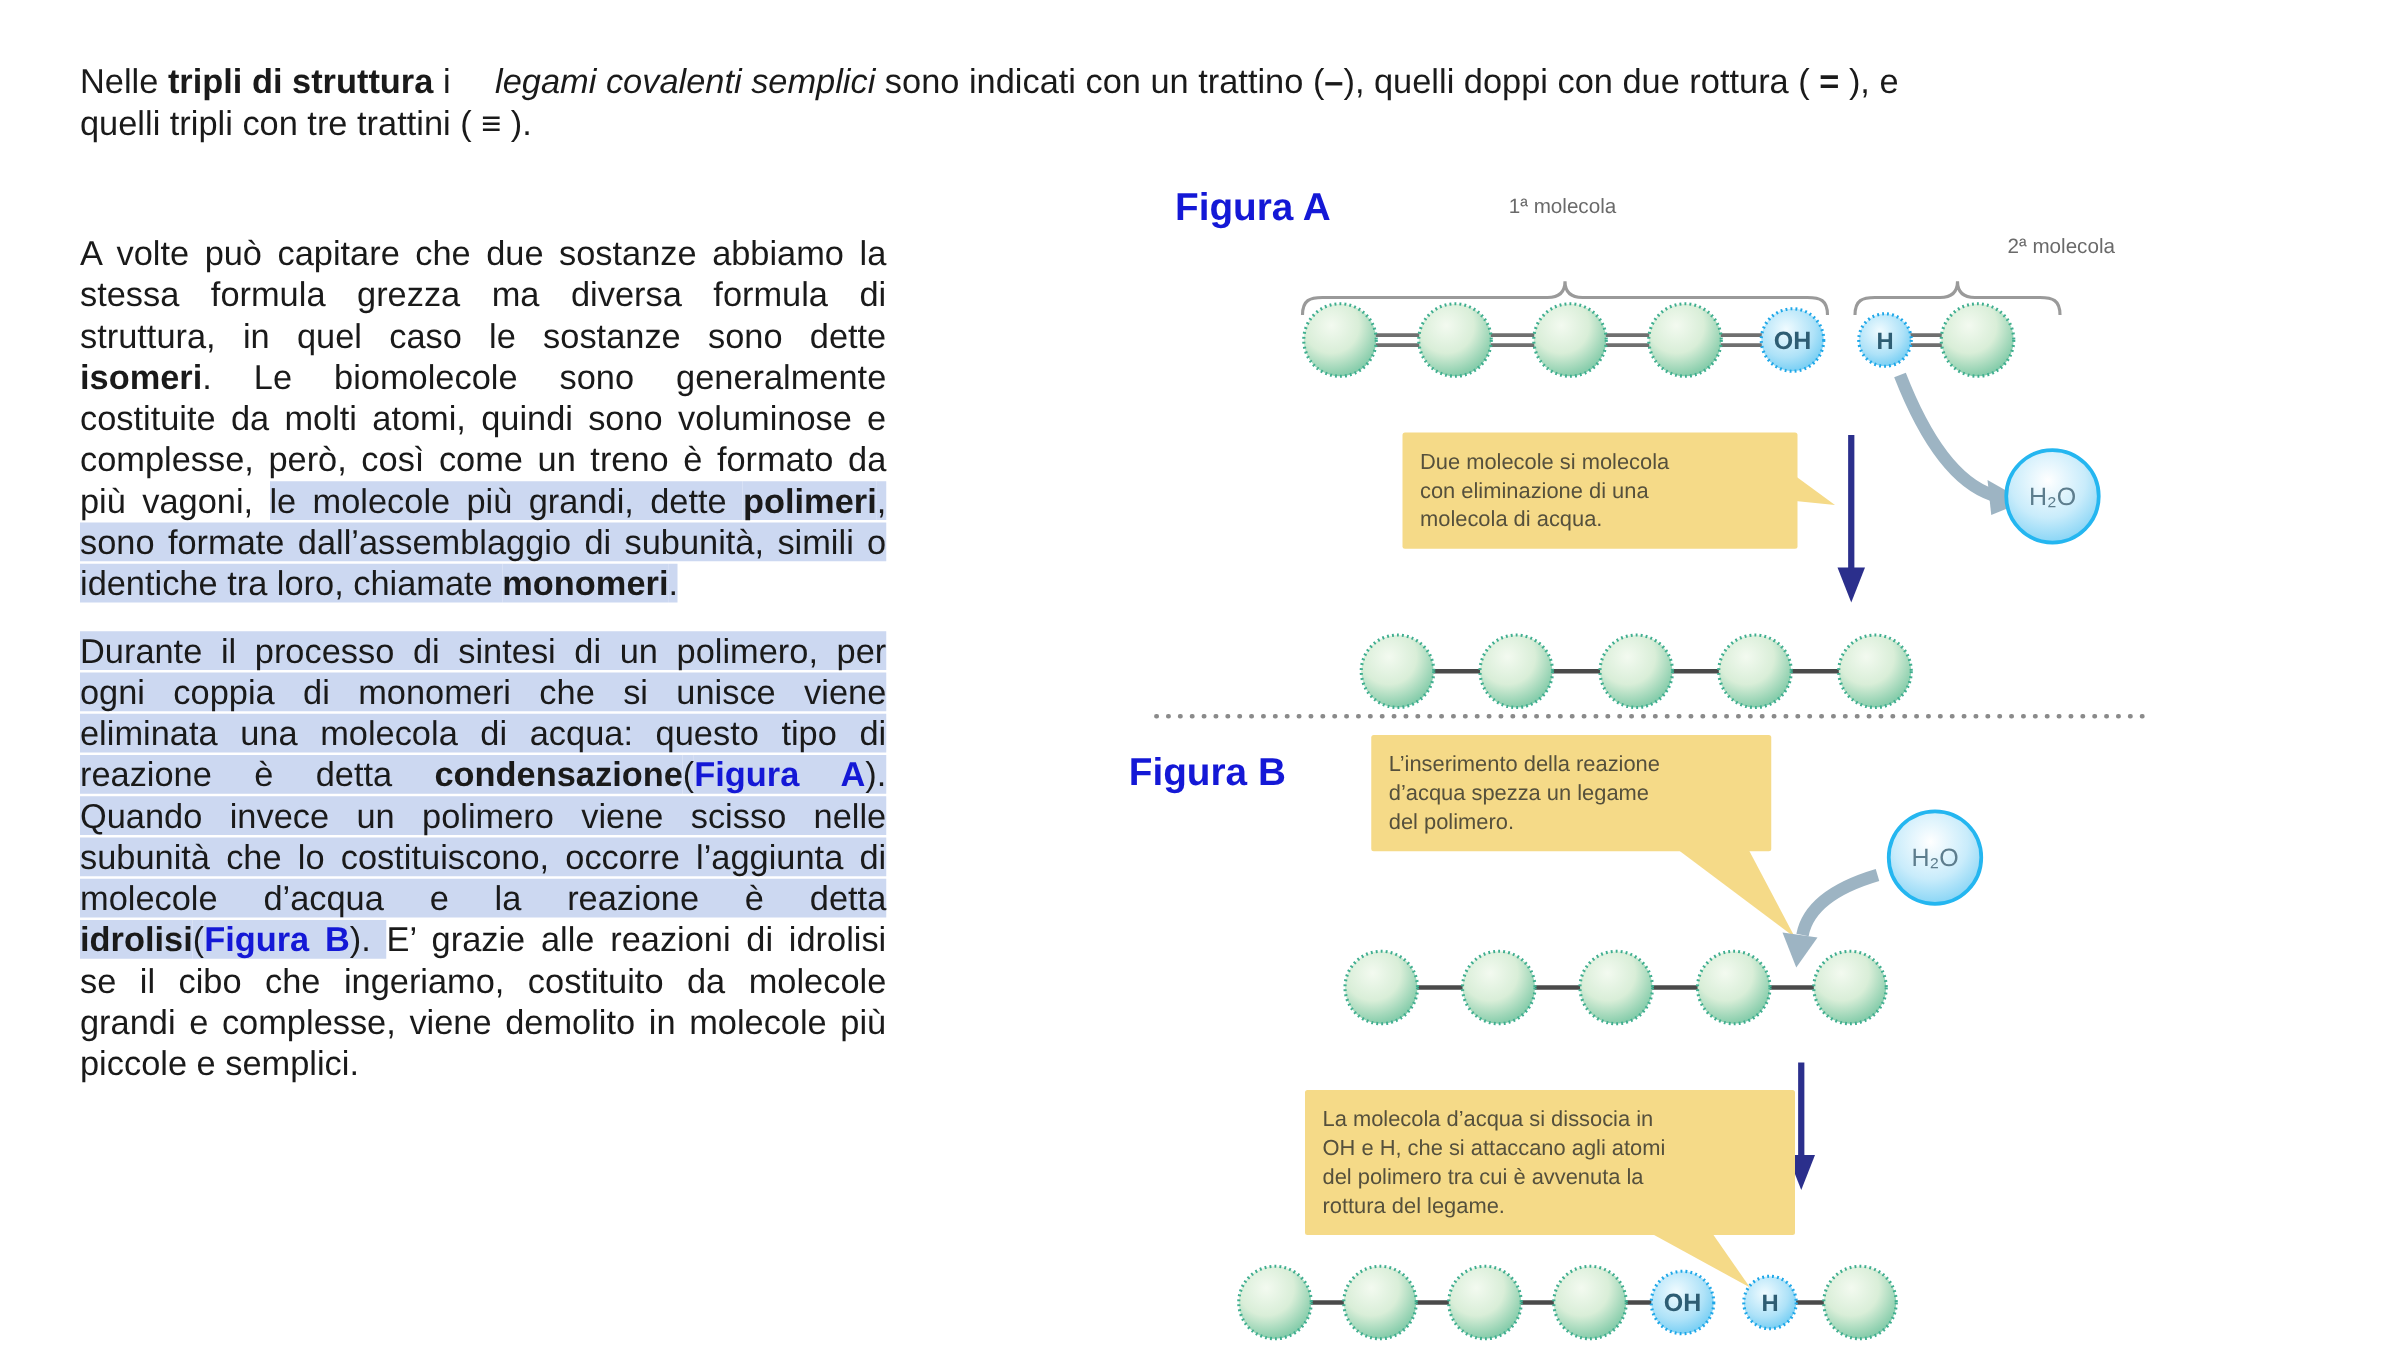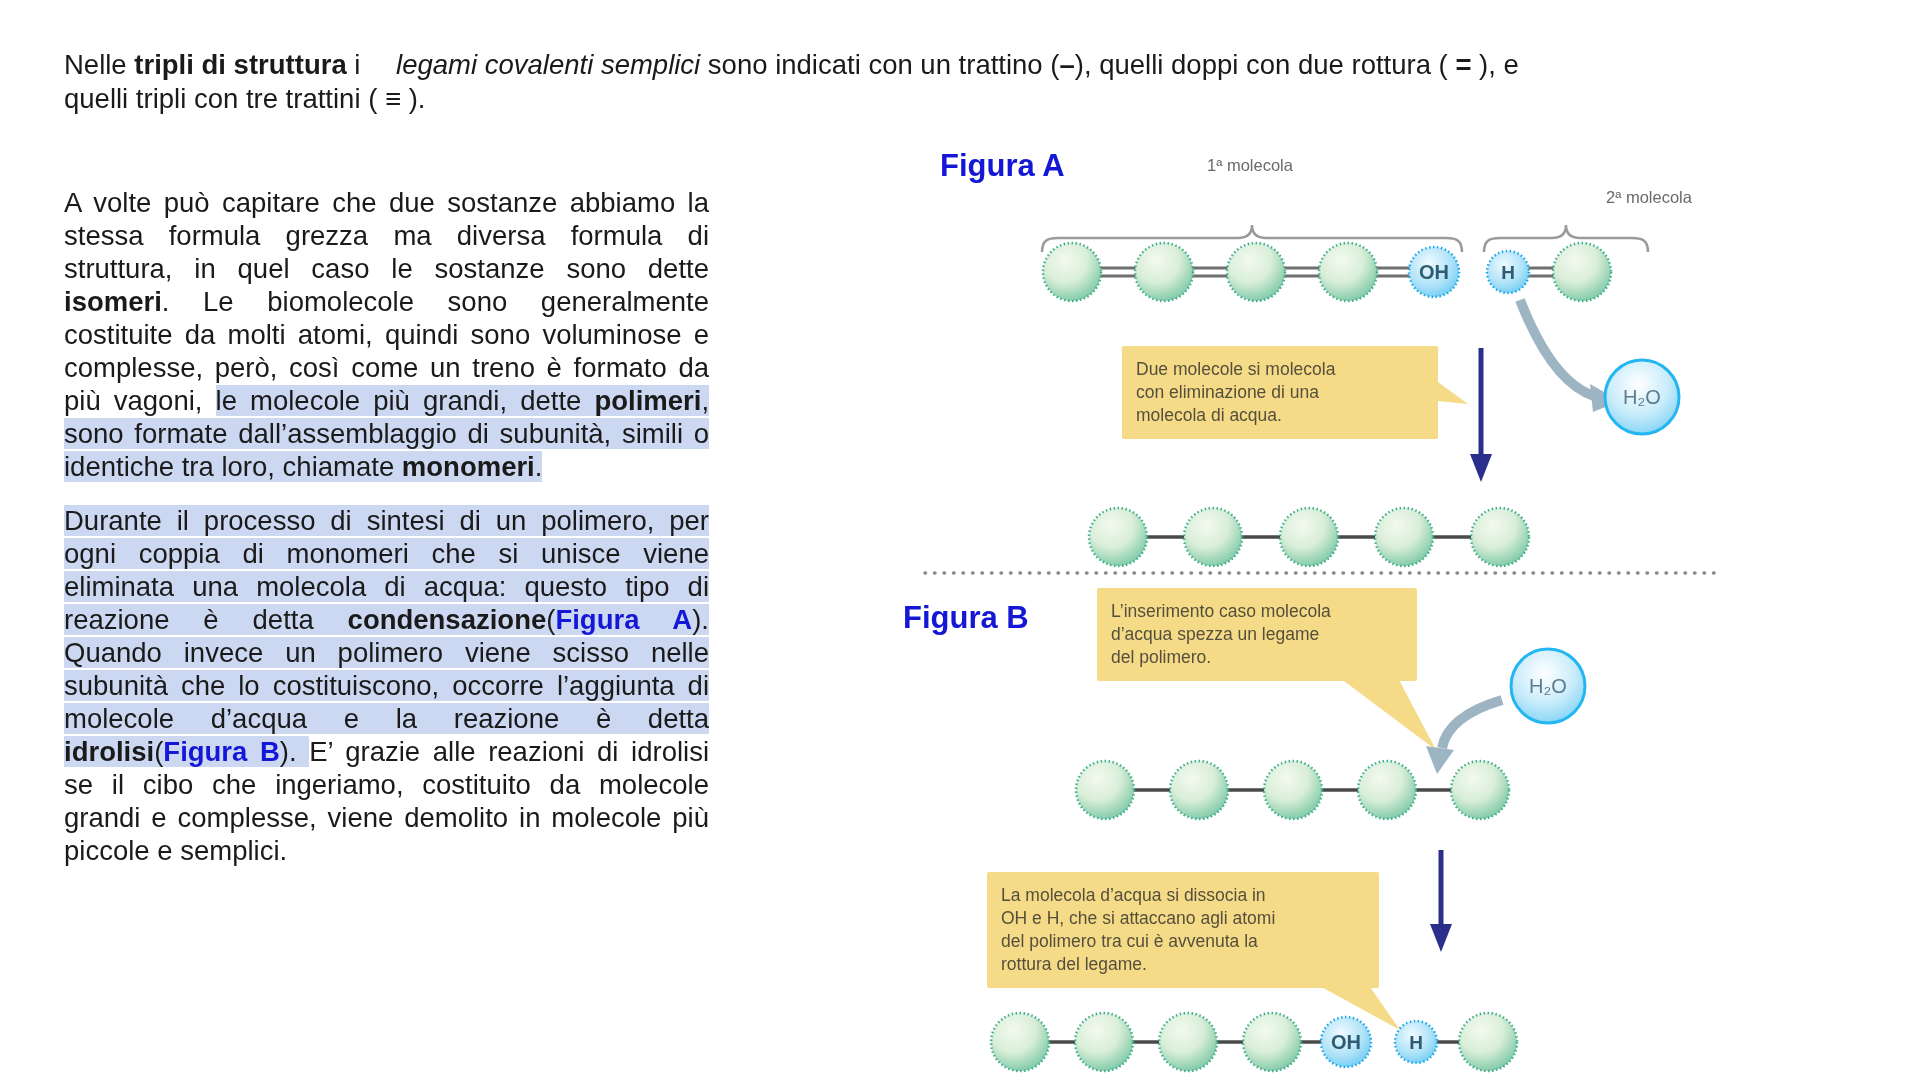--- a/index.html
+++ b/index.html
@@ -20,21 +20,21 @@
   .figlabel{position:absolute;font-size:31px;font-weight:700;color:var(--c-accent_blue,#1418d6);}
   .fig-a-label{left:940px;top:148px;}
   .fig-b-label{left:903px;top:600px;}
   .mol-label{position:absolute;font-size:16.5px;color:#6a6a6a;text-align:center;}
   .mol1{left:1140px;top:156px;width:220px;}
   .mol2{left:1560px;top:168px;width:178px;margin-top:20px;}
   .callout{position:absolute;background:var(--c-callout_bg,#f5da88);color:var(--c-callout_text,#55503c);
            font-size:17.5px;line-height:23px;padding:12px 14px;border-radius:2px;}
   .callout-a{left:1122px;top:346px;width:288px;}
   .callout-b1{left:1097px;top:588px;width:292px;}
-  .callout-b2{left:987px;top:872px;width:364px;}
+  .callout-b2{left:1044px;top:872px;width:364px;}
 </style>
 </head>
 <body>
 
 <div id="page">
 
   <svg id="figsvg" viewBox="0 0 1920 1080">
     <defs>
       <radialGradient id="gGreen" cx="0.38" cy="0.3" r="0.85">
         <stop offset="0" stop-color="#f3faf0"></stop>
@@ -160,21 +160,21 @@
   <div class="mol-label mol1">1ª molecola</div>
   <div class="mol-label mol2">2ª molecola</div>
   <div class="callout callout-a">
       <div>Due molecole si molecola</div>
       <div>con eliminazione di una</div>
       <div>molecola di acqua.</div>
     </div>
 
   <div class="figlabel fig-b-label">Figura B</div>
   <div class="callout callout-b1">
-      <div>L’inserimento caso molecola</div>
+      <div>L’inserimento della reazione</div>
       <div>d’acqua spezza un legame</div>
       <div>del polimero.</div>
     </div>
   <div class="callout callout-b2">
       <div>La molecola d’acqua si dissocia in</div>
       <div>OH e H, che si attaccano agli atomi</div>
       <div>del polimero tra cui è avvenuta la</div>
       <div>rottura del legame.</div>
     </div>
 

